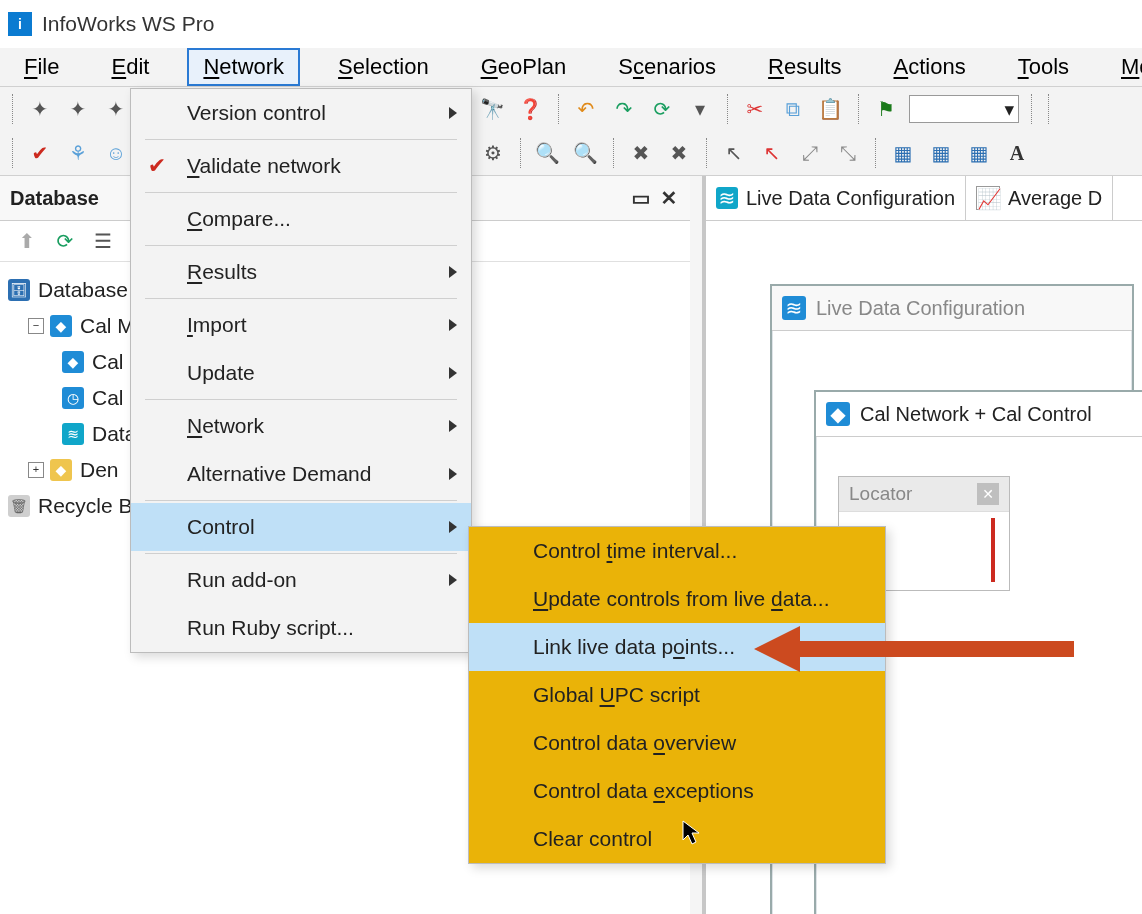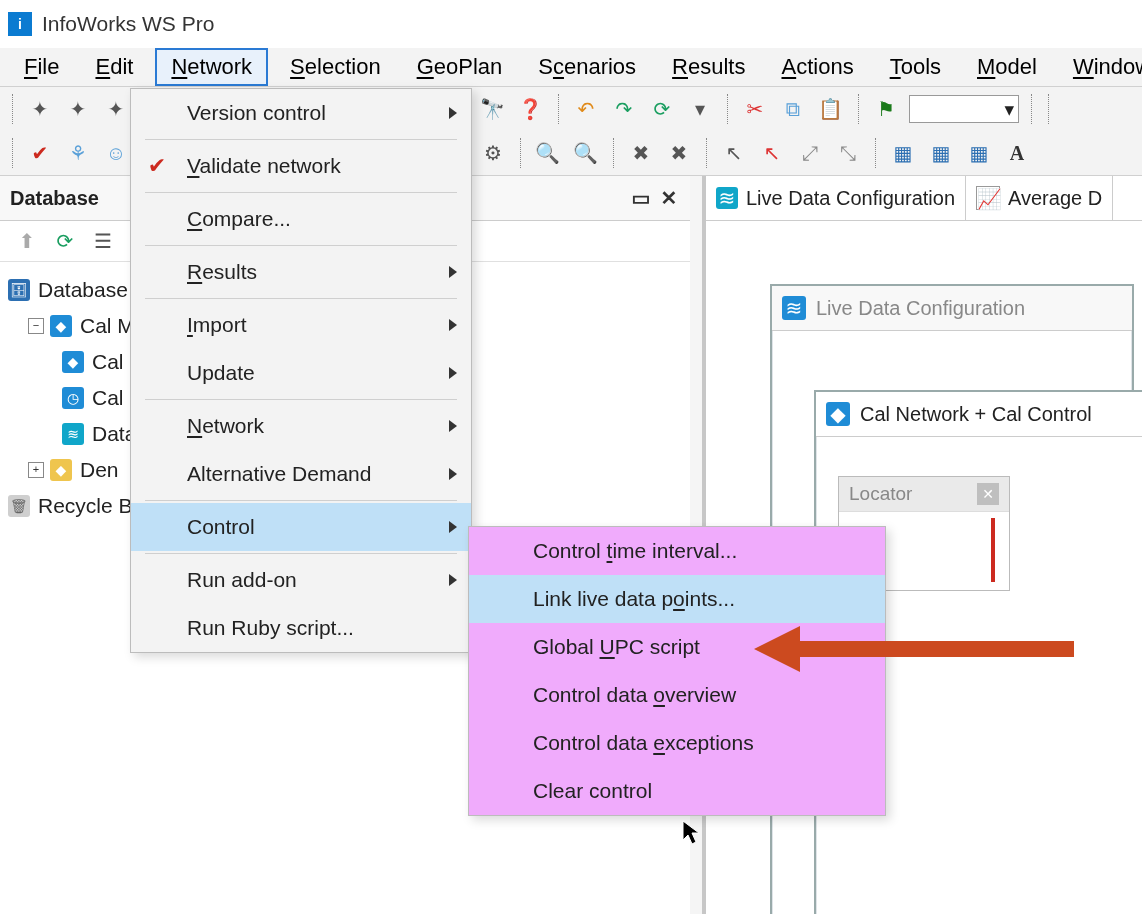--- a/index.html
+++ b/index.html
@@ -1,19 +1,19 @@
 <!DOCTYPE html>
 <html><head>
 <meta charset="utf-8">
 <style>
   html,body{margin:0;padding:0;font-family:"Segoe UI",Tahoma,sans-serif;font-size:19px;color:#222;background:#f5f5f5;width:1142px;height:914px;overflow:hidden;}
   .titlebar{display:flex;align-items:center;height:40px;padding:4px 8px;background:#fff;}
   .titlebar .appicon{width:24px;height:24px;background:#0b7bd1;margin-right:10px;display:flex;align-items:center;justify-content:center;color:#fff;font-size:14px;font-weight:bold;}
   .titlebar .title{font-size:21px;color:#333;}
-  .menubar{display:flex;align-items:center;height:38px;padding:0 6px;background:#f3f3f3;border-bottom:1px solid #d0d0d0;}
+  .menubar{display:flex;align-items:center;height:38px;padding:0 6px;background:#f3f3f3;border-bottom:1px solid #d0d0d0;gap:16px;}
   .menubar .menuitem{padding:4px 14px;margin:2px 4px;font-size:22px;color:#000;cursor:default;}
   .menubar .menuitem.active{border:2px solid #2a7ad4;background:#e8f1fb;}
   .underline{text-decoration:underline;text-underline-offset:3px;}
   .toolbars{background:#f3f3f3;height:88px;border-bottom:1px solid #d0d0d0;position:relative;overflow:hidden;}
   .toolrow{display:flex;align-items:center;height:44px;padding:0 4px;}
   .sep{width:0;border-left:1px dotted #888;height:30px;margin:0 8px;}
   .tbtn{width:30px;height:30px;margin:0 4px;display:flex;align-items:center;justify-content:center;font-size:20px;color:#555;}
   .combo{width:110px;height:28px;border:1px solid #999;background:#fff;margin:0 4px;display:flex;align-items:center;justify-content:flex-end;padding:0 4px;box-sizing:border-box;}
   .body{position:relative;height:748px;}
   .dbpanel{position:absolute;left:0;top:0;width:690px;height:748px;background:#fff;}
@@ -42,21 +42,21 @@
   .locator .lhead{height:34px;background:#eaeaea;display:flex;align-items:center;padding:0 10px;color:#888;font-size:19px;}
   .locator .lhead .close{margin-left:auto;width:22px;height:22px;background:#bfbfbf;color:#fff;display:flex;align-items:center;justify-content:center;font-size:14px;}
   .locator .lbody{height:78px;background:#fff;border-top:1px solid #ddd;position:relative;}
   .locator .lbody .redline{position:absolute;right:14px;top:6px;width:4px;height:64px;background:#cc2a1f;}
   .dropdown{position:absolute;left:130px;top:90px;width:340px;background:#f3f3f3;border:1px solid #bcbcbc;box-shadow:4px 4px 10px rgba(0,0,0,.15);z-index:50;}
   .dropdown .mitem{height:48px;display:flex;align-items:center;padding:0 20px 0 56px;font-size:21px;color:#222;position:relative;}
   .dropdown .mitem.hasub:after{content:"";position:absolute;right:14px;top:50%;transform:translateY(-50%);border-left:8px solid #333;border-top:6px solid transparent;border-bottom:6px solid transparent;}
   .dropdown .mitem.sel{background:#bfe0f7;}
   .dropdown hr{border:none;border-top:1px solid #cfcfcf;margin:2px 14px;}
   .dropdown .micon{position:absolute;left:14px;top:50%;transform:translateY(-50%);width:24px;height:24px;display:flex;align-items:center;justify-content:center;}
-  .submenu{position:absolute;left:468px;top:530px;width:416px;background:#f0abfc;border:1px solid #bcbcbc;box-shadow:4px 4px 10px rgba(0,0,0,.15);z-index:60;}
+  .submenu{position:absolute;left:468px;top:530px;width:416px;background:#eab308;border:1px solid #bcbcbc;box-shadow:4px 4px 10px rgba(0,0,0,.15);z-index:60;}
   .submenu .mitem{height:48px;display:flex;align-items:center;padding:0 20px 0 64px;font-size:21px;color:#222;}
   .submenu .mitem.sel{background:#bfe0f7;}
   .cursor{position:absolute;left:682px;top:644px;z-index:80;}
   .arrow{position:absolute;left:754px;top:628px;z-index:70;}
   .arrow svg{display:block;}
   
   .ic-blue{background:#1f8cd6;}
   .ic-teal{background:#10a6c9;}
   .ic-clock{background:#1f8cd6;}
   .ic-yel{background:#efc54e;}
@@ -264,20 +264,23 @@
     </div>
     <div class="mitem">
       <span>Run Ruby script...</span>
     </div>
   </div>
 
   <div class="submenu" style="top:350px;">
     <div class="mitem">
       <span>Control <span class="underline">t</span>ime interval...</span>
     </div>
+    <div class="mitem">
+      <span><span class="underline">U</span>pdate controls from live <span class="underline">d</span>ata...</span>
+    </div>
     <div class="mitem sel">
       <span>Link live data p<span class="underline">o</span>ints...</span>
     </div>
     <div class="mitem">
       <span>Global <span class="underline">U</span>PC script</span>
     </div>
     <div class="mitem">
       <span>Control data <span class="underline">o</span>verview</span>
     </div>
     <div class="mitem">

